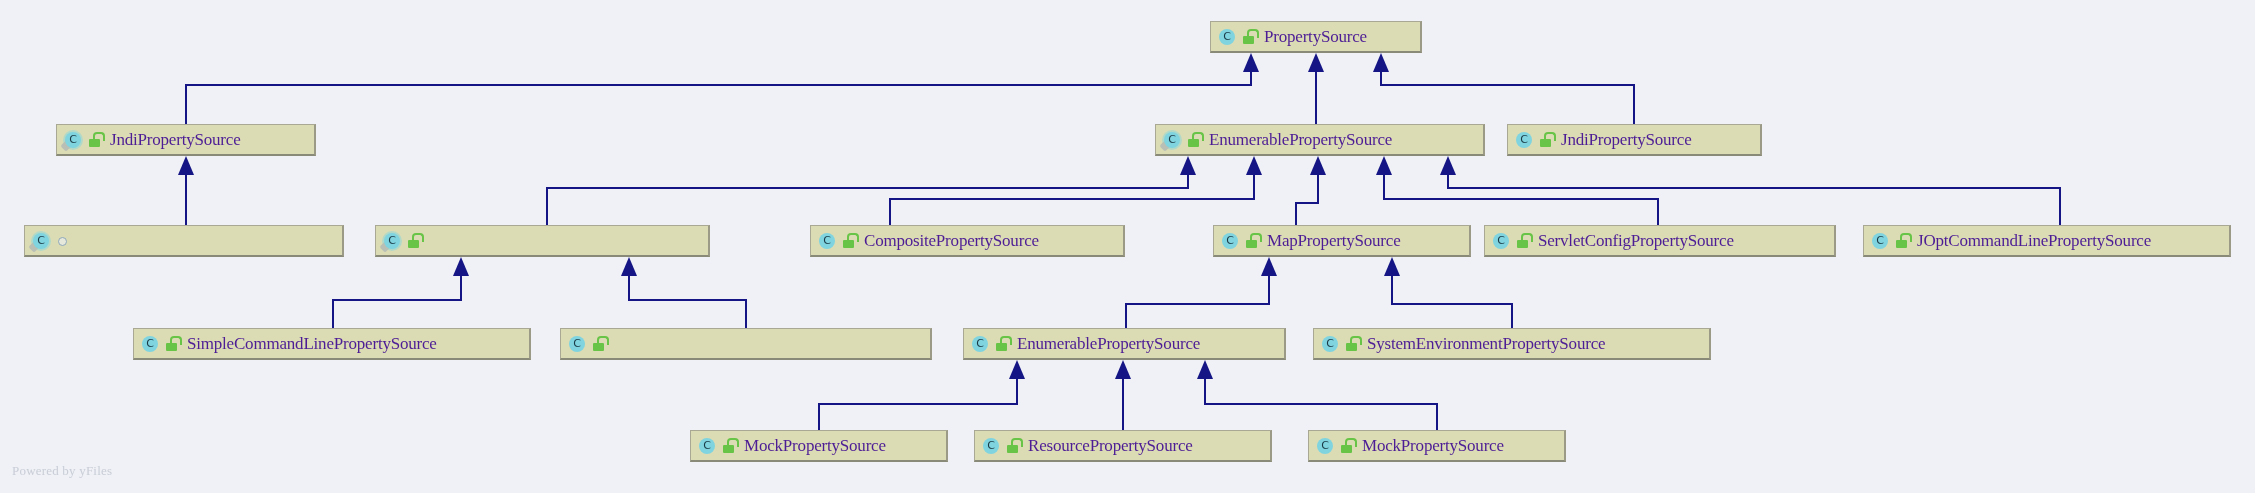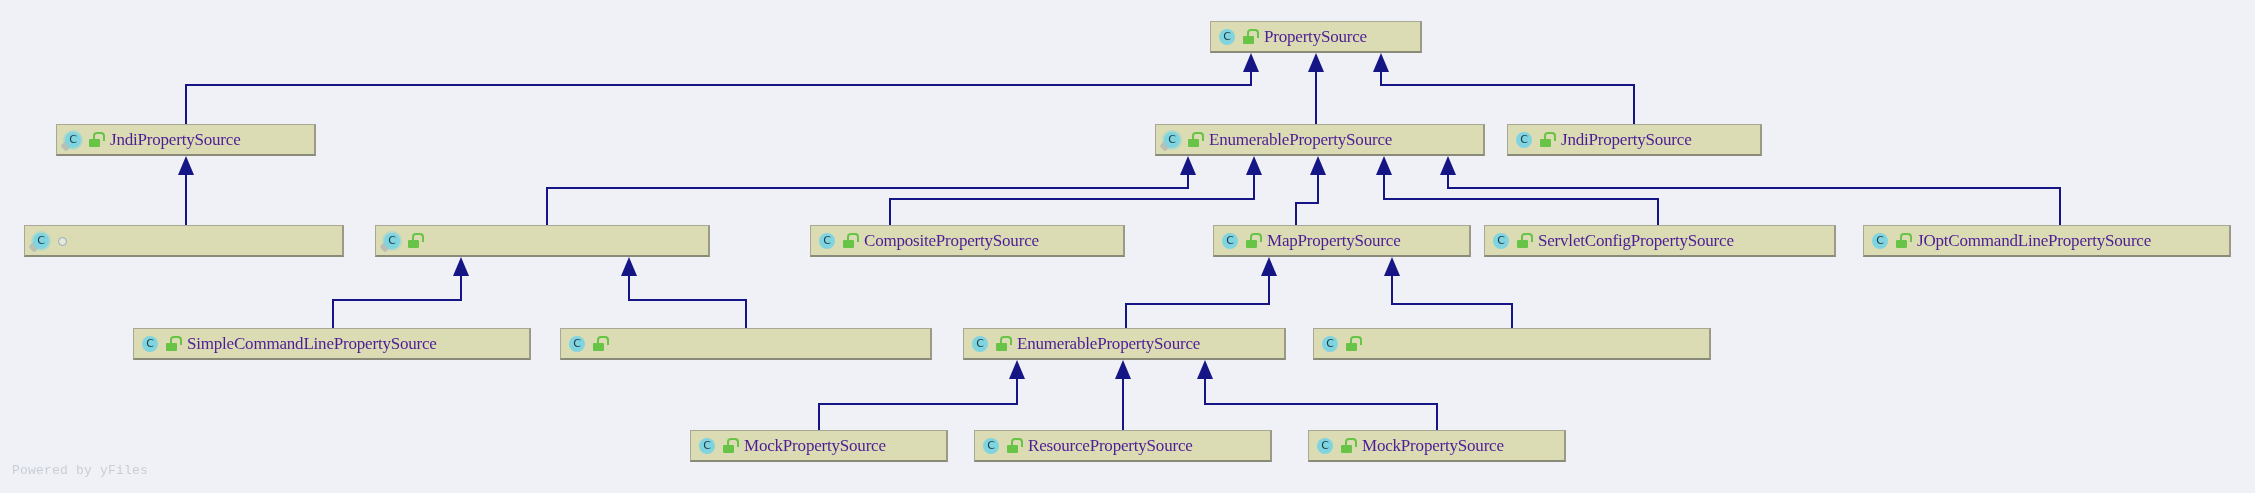--- a/index.html
+++ b/index.html
@@ -122,21 +122,21 @@
     border-radius: 50%;
     border: 1.5px solid #8fa8b8;
     background: #e6e8dc;
   }
   #watermark {
     position: absolute;
     left: 12px;
     top: 463px;
     color: #c9cdd6;
     font-size: 13px;
-    font-family: Liberation Mono, monospace;
+    font-family: Liberation Serif, serif;
     letter-spacing: 0.2px;
   }
 </style>
 </head>
 <body>
 
 <div id="canvas">
 
   <svg class="edges" viewBox="0 0 2255 493" xmlns="http://www.w3.org/2000/svg">
     <defs>
@@ -346,20 +346,21 @@
       </div>
       <div class="node" style="left: 1313px; top: 328px; width: 398px;">
         <span class="icon-class">
           <span class="disc"></span>
           <span class="cee">C</span>
         </span>
         <span class="icon-lock">
           <span class="body"></span>
           <span class="shackle"></span>
         </span>
+        <span class="node-label">SystemEnvironmentPropertySource</span>
       </div>
       <div class="node" style="left: 690px; top: 430px; width: 258px;">
         <span class="icon-class">
           <span class="disc"></span>
           <span class="cee">C</span>
         </span>
         <span class="icon-lock">
           <span class="body"></span>
           <span class="shackle"></span>
         </span>

